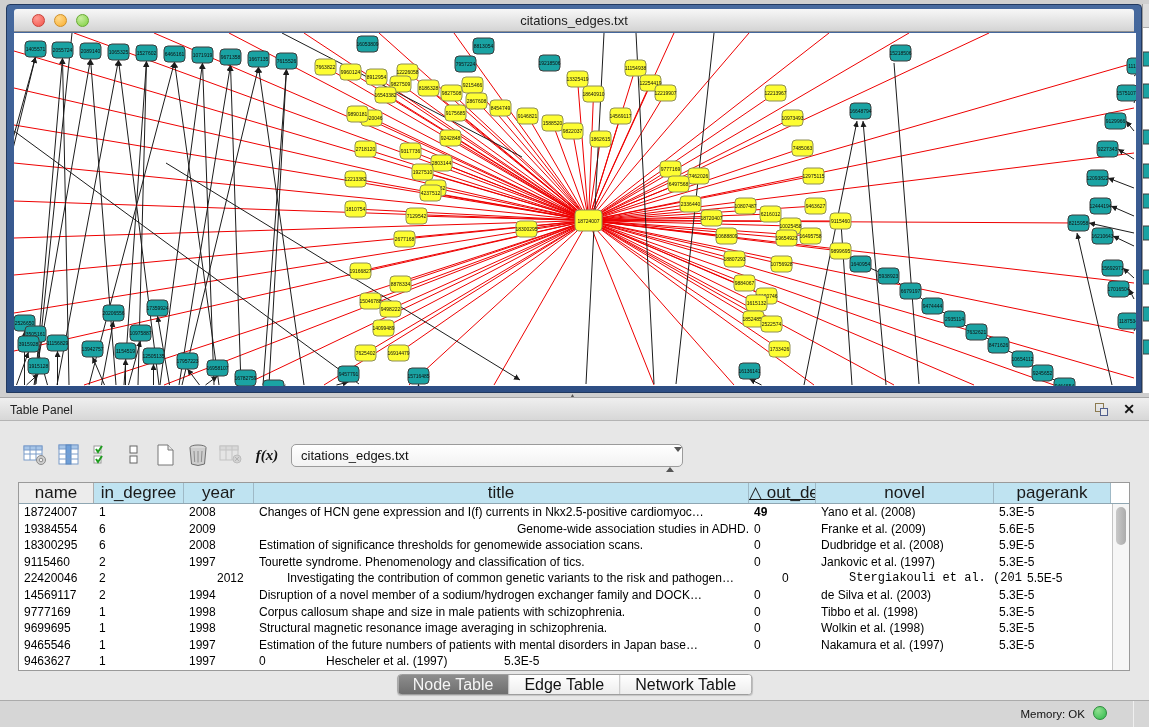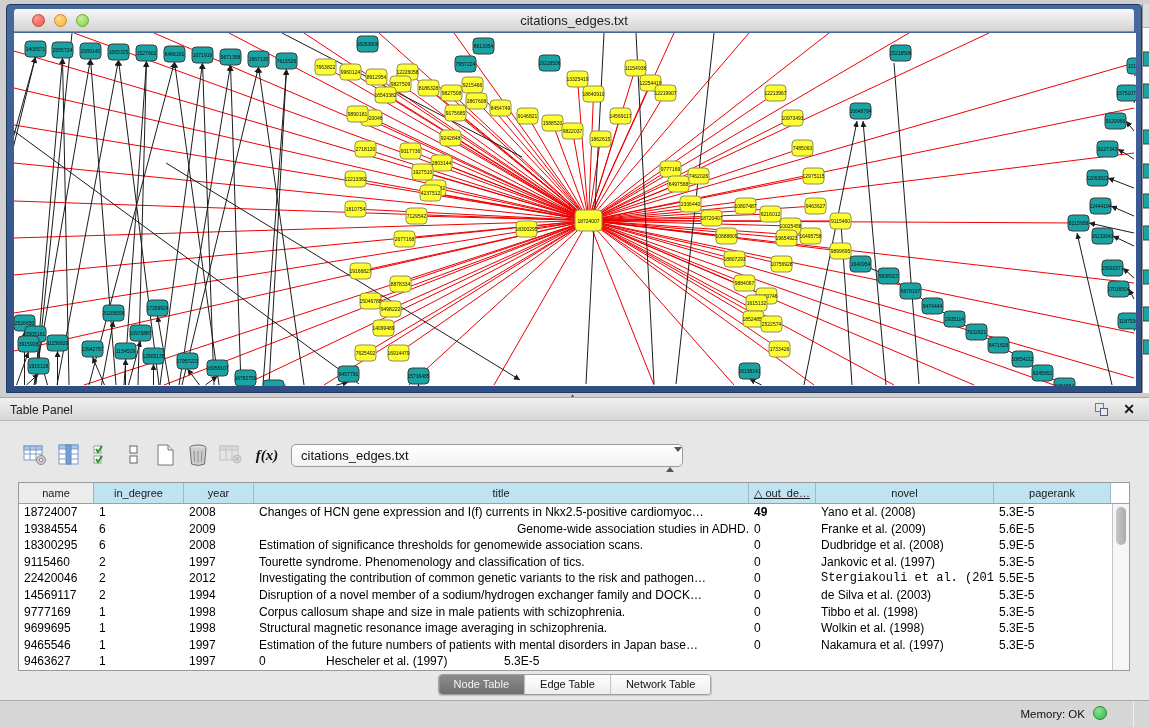--- a/index.html
+++ b/index.html
@@ -41,32 +41,32 @@
   .tb-icon { position:absolute; top:0; width:28px; height:28px; display:flex; align-items:center; justify-content:center; }
   .fx { font-family:"Liberation Serif", serif; font-style:italic; font-weight:bold; font-size:15px; color:#111; }
   .combo { position:absolute; left:284px; top:3px; width:392px; height:23px; background:linear-gradient(#ffffff,#f2f2f2);
     border:1px solid #9b9b9b; border-radius:5px; font-size:13px; color:#111; line-height:21px; padding-left:9px; }
   .combo-arrows { position:absolute; right:7px; top:4px; width:9px; height:14px; }
   .combo-arrows .up { width:0;height:0;border-left:4px solid transparent;border-right:4px solid transparent;border-bottom:5px solid #555; margin-bottom:3px;}
   .combo-arrows .dn { width:0;height:0;border-left:4px solid transparent;border-right:4px solid transparent;border-top:5px solid #555;}
 
   .dtable { position:absolute; left:18px; top:61px; width:1112px; height:189px; background:#ffffff; border:1px solid #9a9a9a; }
   .thead { display:flex; height:21px; border-bottom:1px solid #8fa6b2; }
-  .th { flex:none; background:#bfe3f1; border-right:1px solid #9fb9c6; font-size:11px; color:#1a1a1a;
+  .th { flex:none; background:#bfe3f1; border-right:1px solid #9fb9c6; font-size:17px; color:#1a1a1a;
         text-align:center; line-height:20px; overflow:hidden; white-space:nowrap; }
   .th-first { background:#ececec; border-right:1px solid #adadad; }
   .tbody { position:absolute; left:0; top:21px; right:17px; bottom:0; overflow:hidden; }
   .tr { display:flex; height:16.6px; background:#fff; }
   .td { flex:none; font-size:12px; color:#000; line-height:16.5px; white-space:nowrap; overflow:hidden; padding-left:5px; }
   .vscroll { position:absolute; right:0; top:21px; bottom:0; width:17px; background:#f6f6f6; border-left:1px solid #c4c4c4; }
   .vthumb { position:absolute; left:3px; top:3px; width:10px; height:38px; background:linear-gradient(90deg,#c9c9c9,#ababab); border-radius:6px; }
 
   .seg-tabs { position:absolute; left:50%; transform:translateX(-50%); top:253px; display:flex; height:21px;
     border:1px solid #9e9e9e; border-radius:4px; overflow:hidden; background:#fff; box-shadow:0 1px 1px rgba(0,0,0,.15); }
-  .seg { padding:0 15px; font-size:11px; line-height:19px; background:linear-gradient(#ffffff,#ededed); color:#111; border-left:1px solid #bdbdbd; }
+  .seg { padding:0 15px; font-size:16px; line-height:19px; background:linear-gradient(#ffffff,#ededed); color:#111; border-left:1px solid #bdbdbd; }
   .seg:first-child { border-left:none; }
   .seg.active { background:linear-gradient(#8d8d8d,#6e6e6e); color:#f5f5f5; }
 
   
   .status { position:absolute; left:0; top:700px; width:1149px; height:27px; background:#d6d6d6; border-top:1px solid #ababab; }
   .mem-label { position:absolute; right:64px; top:7px; font-size:11.5px; color:#111; }
   .mem-dot { position:absolute; right:42px; top:5px; width:14px; height:14px; border-radius:50%;
     background:radial-gradient(circle at 35% 30%, #8fe08f, #2eb94a); border:1px solid #2a8a3a; }
   .status-div { position:absolute; left:1133px; top:0; bottom:0; width:1px; background:#9f9f9f; border-right:1px solid #efefef; }
 
@@ -671,21 +671,21 @@
           <div class="td" style="width: 90px;">2</div>
           <div class="td" style="width: 70px;">1997</div>
           <div class="td" style="width: 495px;">Tourette syndrome. Phenomenology and classification of tics.</div>
           <div class="td" style="width: 67px;">0</div>
           <div class="td" style="width: 178px;">Jankovic et al. (1997)</div>
           <div class="td" style="width: 117px;">5.3E-5</div>
         </div>
         <div class="tr">
           <div class="td" style="width: 75px;">22420046</div>
           <div class="td" style="width: 90px;">2</div>
-          <div class="td" style="width: 70px;">2012</div>
+          <div class="td" style="width: 70px; margin-left: 28px;">2012</div>
           <div class="td" style="width: 495px;">Investigating the contribution of common genetic variants to the risk and pathogen…</div>
           <div class="td" style="width: 67px;">0</div>
           <div class="td" style="width: 178px; font-family: Liberation Mono, monospace;">Stergiakouli et al. (2012)</div>
           <div class="td" style="width: 117px;">5.5E-5</div>
         </div>
         <div class="tr">
           <div class="td" style="width: 75px;">14569117</div>
           <div class="td" style="width: 90px;">2</div>
           <div class="td" style="width: 70px;">1994</div>
           <div class="td" style="width: 495px;">Disruption of a novel member of a sodium/hydrogen exchanger family and DOCK…</div>

